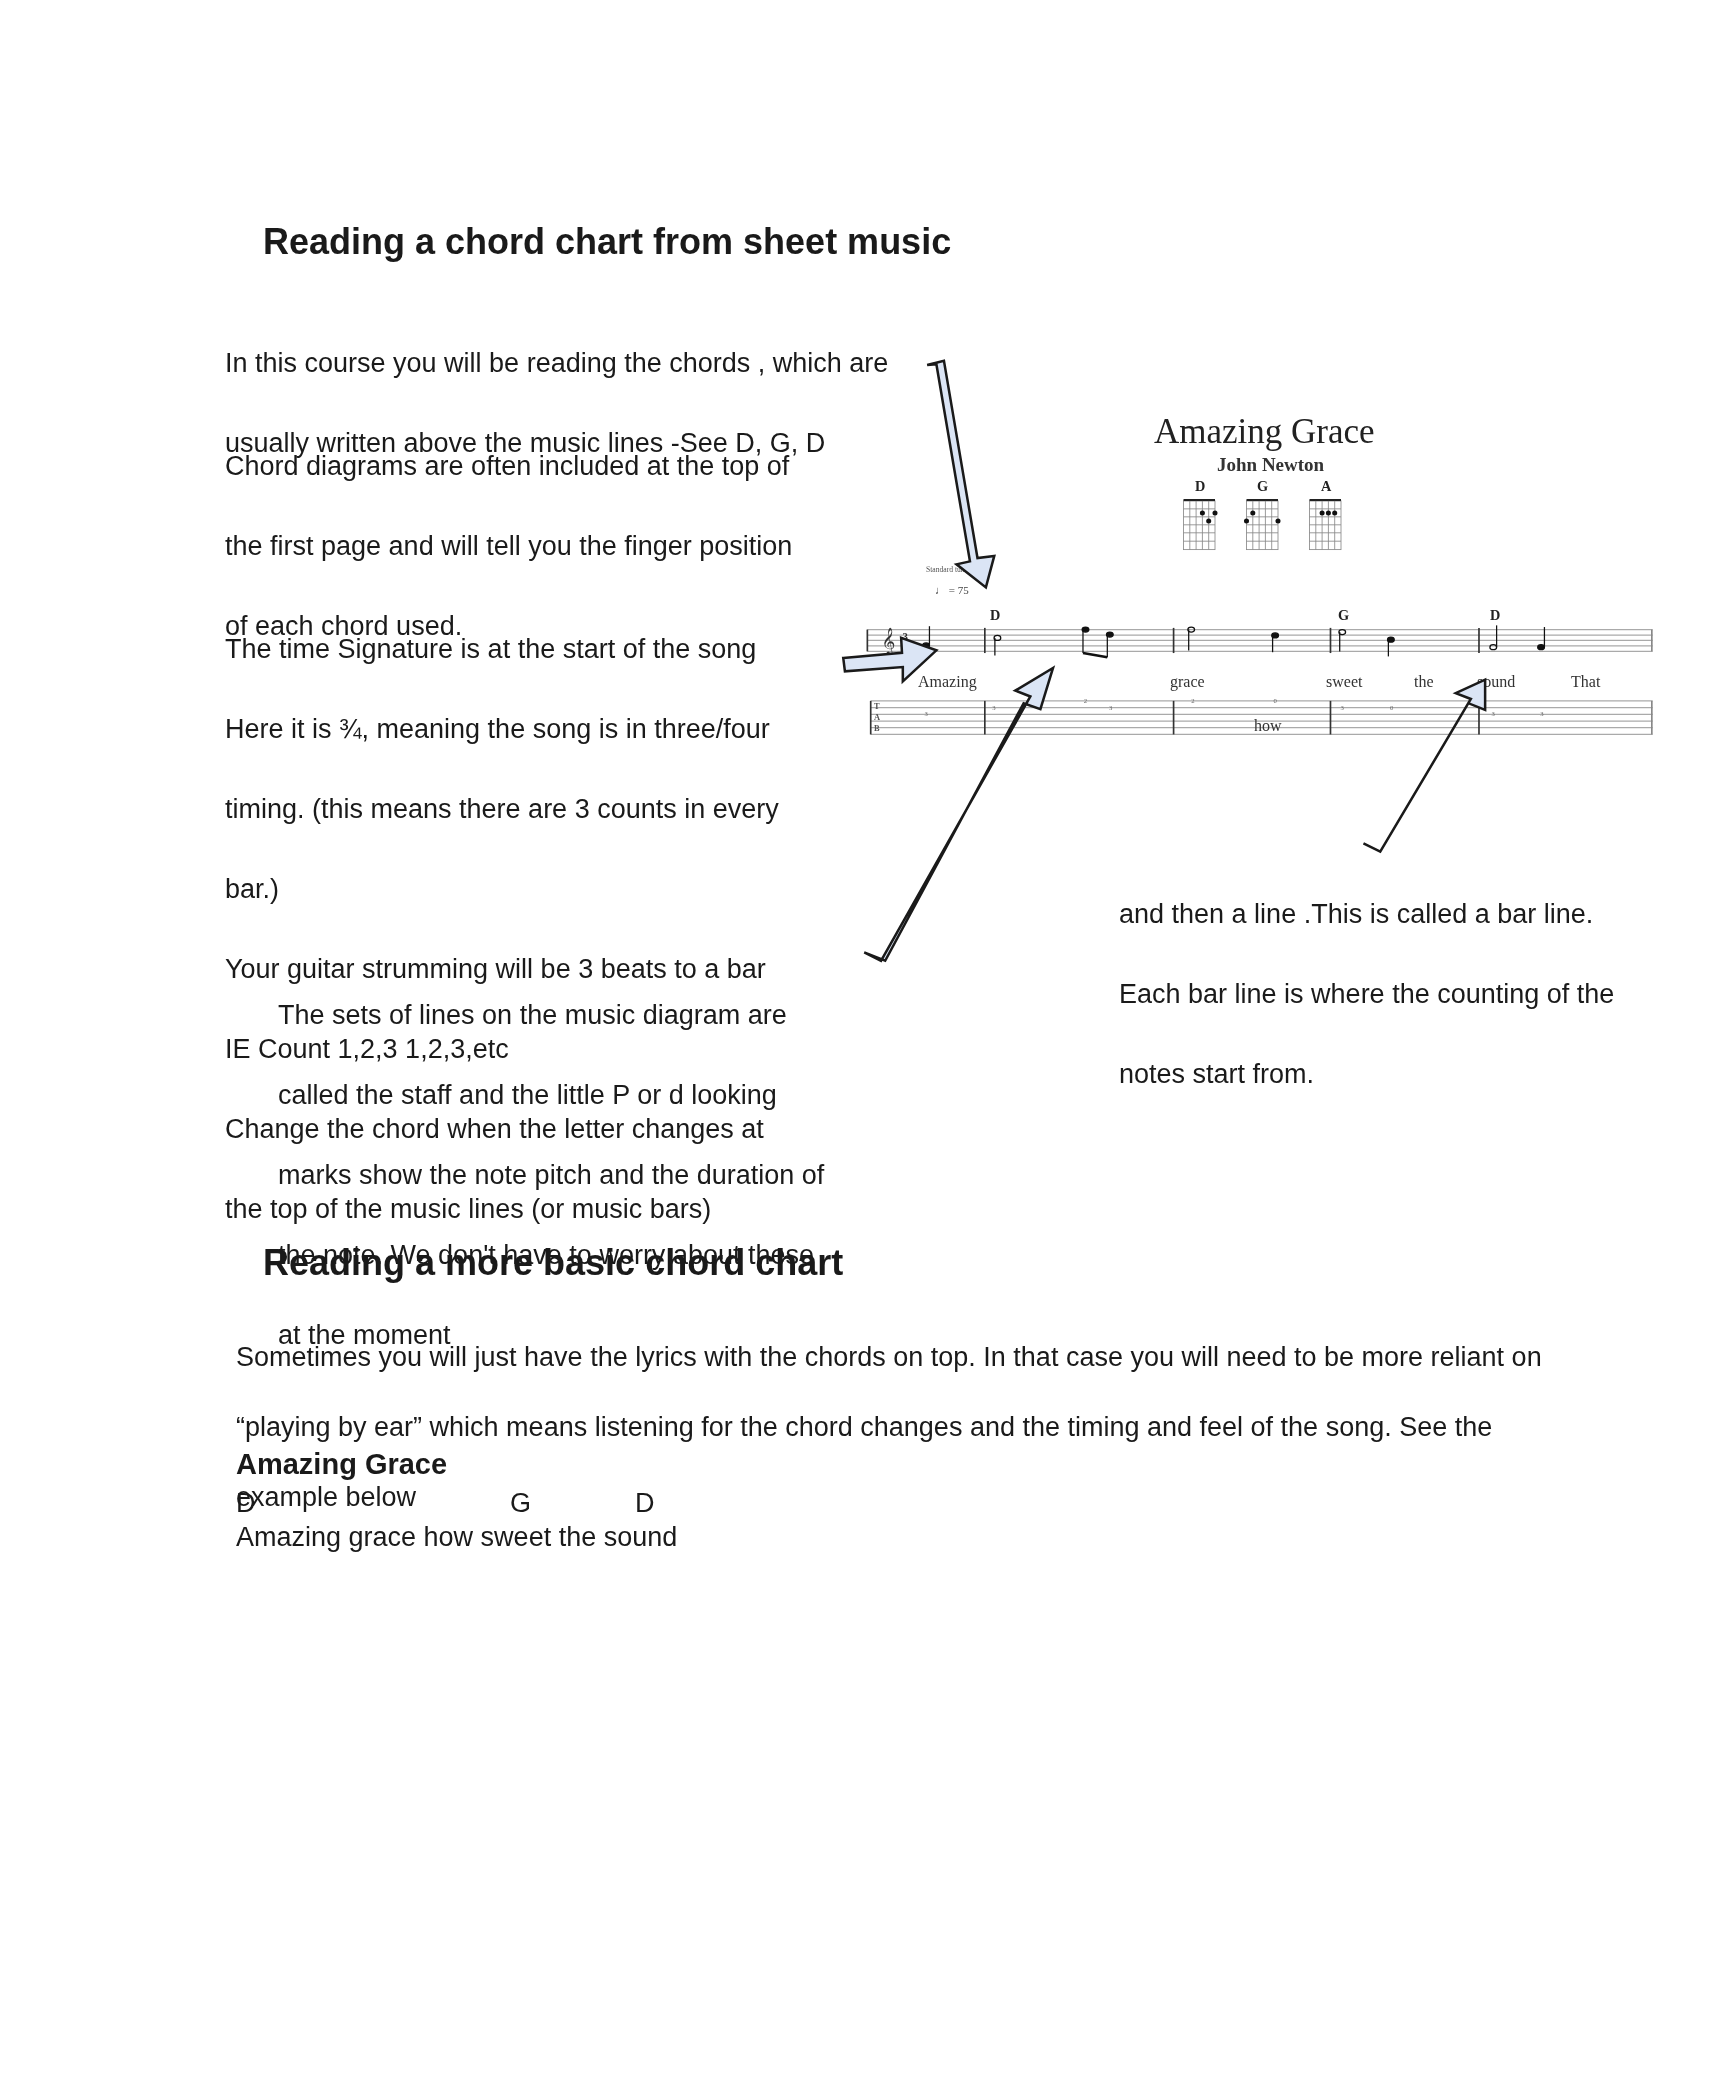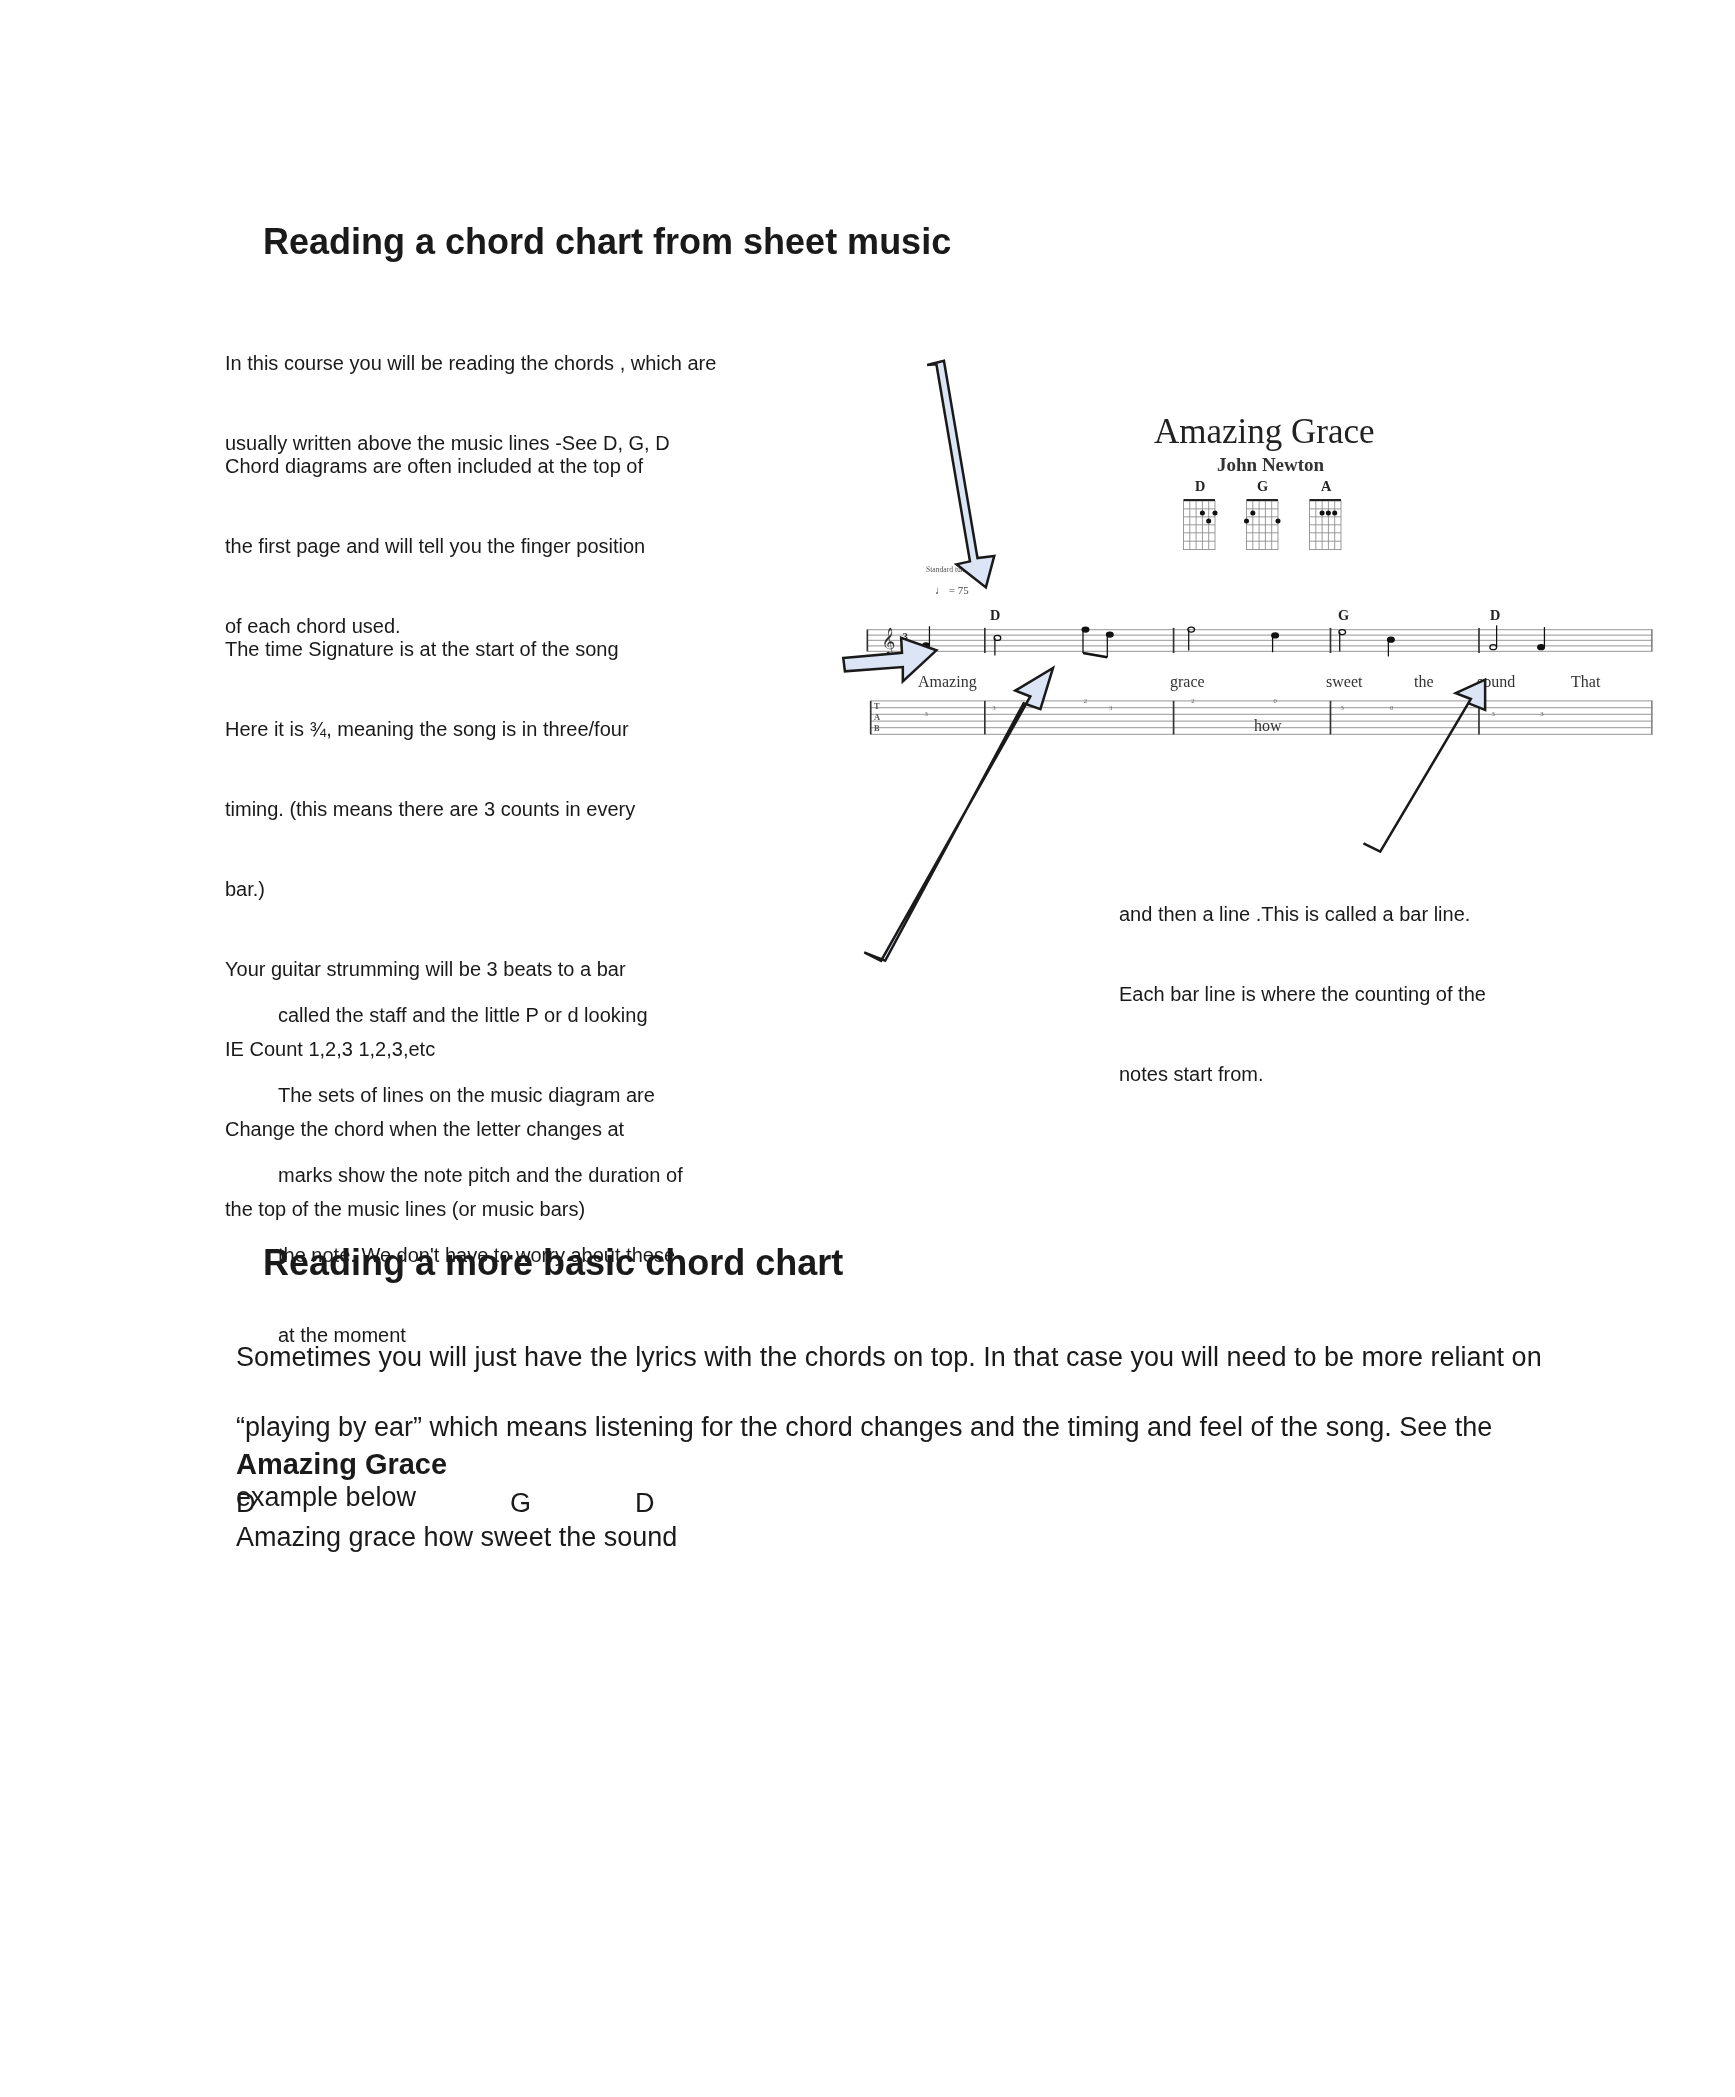--- a/index.html
+++ b/index.html
@@ -1,20 +1,20 @@
 <!DOCTYPE html>
 <html style="font-size:6.7px"><head>
 <meta charset="utf-8">
 <style>
   html, body { margin: 0; padding: 0; background: #ffffff; }
   body { width: 1736px; height: 2453px; position: relative; overflow: hidden;
          font-family: "Liberation Sans", sans-serif; color: #1a1a1a; }
   .abs { position: absolute; }
   .h1 { font-weight: bold; font-size: 36px; letter-spacing: 0px; }
-  .p { font-size: 20px; line-height: 40px; white-space: pre-line; }
+  .p { font-size: 27px; line-height: 40px; white-space: pre-line; }
   .line { display: block; }
   
   .serif { font-family: "Liberation Serif", serif; }
   .mtitle { font-size: 35px; color: #222; }
   .mauthor { font-size: 19px; font-weight: bold; color: #333; }
   .chordlbl { font-size: 14.3px; font-weight: bold; color: #222; }
   .lyric { font-size: 16px; color: #333; }
   .small { font-size: 7.6px; color: #555; padding-left: 32px; }
   .basic-chords span { position: absolute; }
 </style>
@@ -39,22 +39,22 @@
   <span class="line">Here it is ¾, meaning the song is in three/four</span>
   <span class="line">timing. (this means there are 3 counts in every</span>
   <span class="line">bar.)</span>
   <span class="line">Your guitar strumming will be 3 beats to a bar</span>
   <span class="line">IE Count 1,2,3 1,2,3,etc</span>
   <span class="line">Change the chord when the letter changes at</span>
   <span class="line">the top of the music lines (or music bars)</span>
 </div>
 
 <div class="abs p" style="left:278px; top:955px;">
+  <span class="line">The sets of lines on the music diagram are</span>
   <span class="line">called the staff and the little P or d looking</span>
-  <span class="line">The sets of lines on the music diagram are</span>
   <span class="line">marks show the note pitch and the duration of</span>
   <span class="line">the note.  We don't have to worry about these</span>
   <span class="line">at the moment</span>
 </div>
 
 <div class="abs p" style="left:1119px; top:854px;">
   <span class="line">and then a line .This is called a bar line.</span>
   <span class="line">Each bar line is where the counting of the</span>
   <span class="line">notes start from.</span>
 </div>

